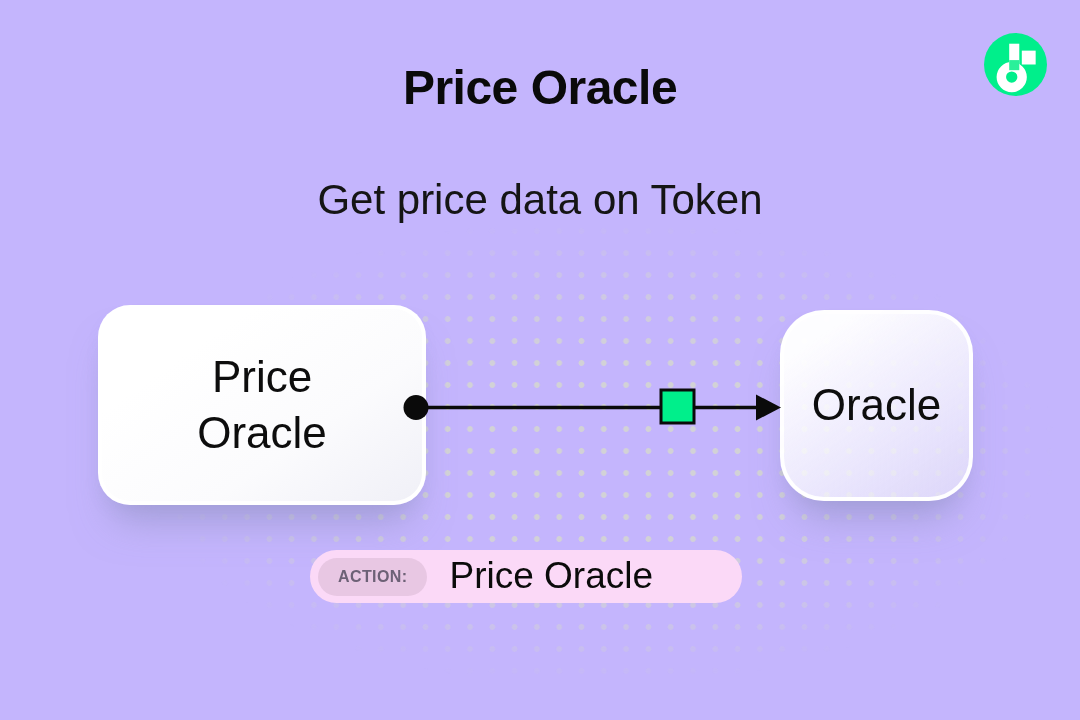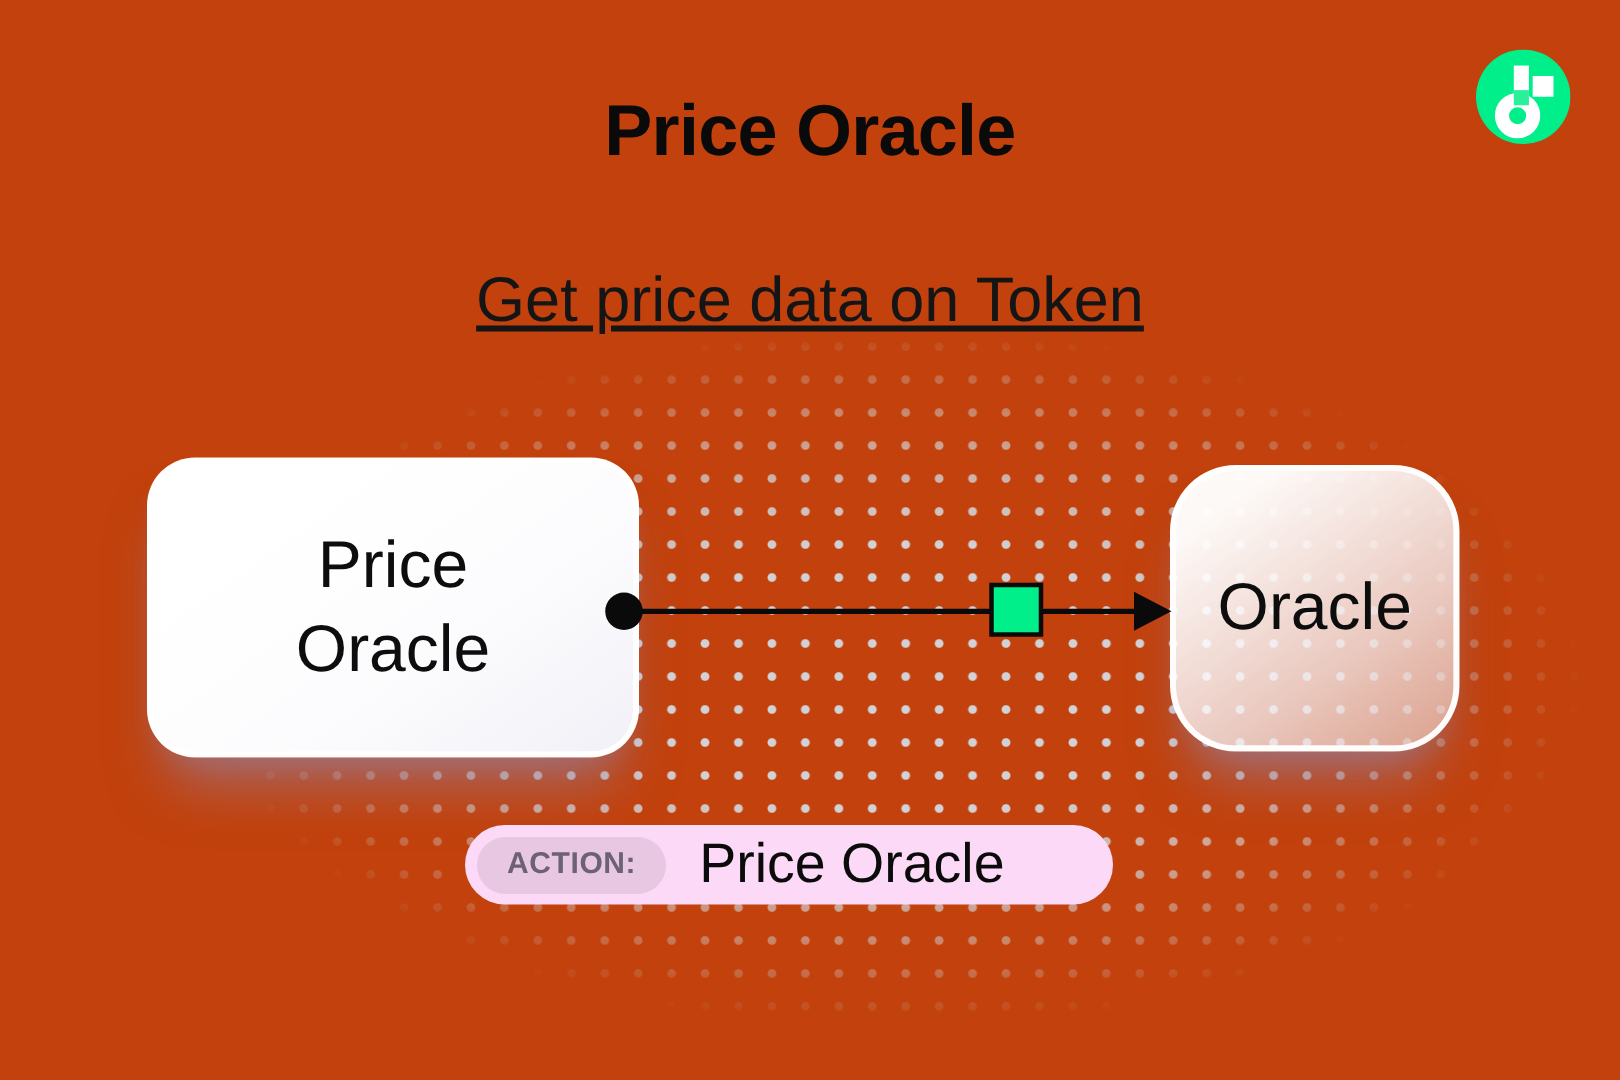--- a/index.html
+++ b/index.html
@@ -1,38 +1,38 @@
 <!DOCTYPE html>
 <html><head>
 <meta charset="utf-8">
 <style>
   html,body{margin:0;padding:0;}
   .frame{
     position:relative; width:1080px; height:720px; overflow:hidden;
-    background:#c2410c;
+    background:#c4b5fd;
     font-family:"Liberation Sans","DejaVu Sans",sans-serif;
     color:#0b0b0b;
   }
   
   .dots{
     position:absolute; inset:0;
     background-image:radial-gradient(circle,#d2d2d6 2.5px, rgba(210,210,214,0) 3.3px);
     background-size:22.3px 22px;
     background-position:169px 242px;
     -webkit-mask-image:radial-gradient(ellipse 460px 235px at 598px 452px,#000 38%,rgba(0,0,0,0.72) 64%,transparent 100%);
     mask-image:radial-gradient(ellipse 460px 235px at 598px 452px,#000 38%,rgba(0,0,0,0.72) 64%,transparent 100%);
   }
   .title{
     position:absolute; left:0; right:0; top:60;
     top:60px; text-align:center;
     font-size:48px; font-weight:700; letter-spacing:-0.5px; color:#0a0a0a;
   }
   .subtitle{
     position:absolute; left:0; right:0; top:176px; text-align:center;
-    font-size:42px; font-weight:400; color:#151515;text-decoration:underline;
+    font-size:42px; font-weight:400; color:#151515;
   }
   .node{
     position:absolute; display:flex; align-items:center; justify-content:center;
     border:4px solid rgba(255,255,255,0.96);
     box-shadow:0 30px 38px -14px rgba(140,142,190,0.55),0 10px 18px -8px rgba(140,142,190,0.25);
     font-size:44px; line-height:1.28; text-align:center; color:#0d0d0d;
   }
   .node-left{
     left:98px; top:305px; width:320px; height:192px; border-radius:32px;
     background:linear-gradient(145deg,#ffffff 25%,#fbfbfd 65%,#f0f0f7 100%);
@@ -44,21 +44,21 @@
   }
   .connector{position:absolute; left:0; top:0; pointer-events:none;}
   .action{
     position:absolute; left:310px; top:550px; width:432px; height:53px;
     border-radius:27px; background:#fbd9f7;
     display:flex; align-items:center;
   }
   .action-label{
     margin-left:8px; height:38px; border-radius:19px; background:#e8c7e3;
     display:flex; align-items:center; padding:0 20px;
-    font-size:20px; font-weight:700; letter-spacing:0.4px; color:#6d6176;
+    font-size:16px; font-weight:700; letter-spacing:0.4px; color:#6d6176;
   }
   .action-value{ margin-left:22px; font-size:37px; font-weight:400; color:#0b0b0b; margin-top:-2px;}
   .logo{position:absolute; left:984px; top:33px; width:63px; height:63px;}
 </style>
 </head>
 <body>
 
 <div class="frame">
 
   <div class="dots"></div>

